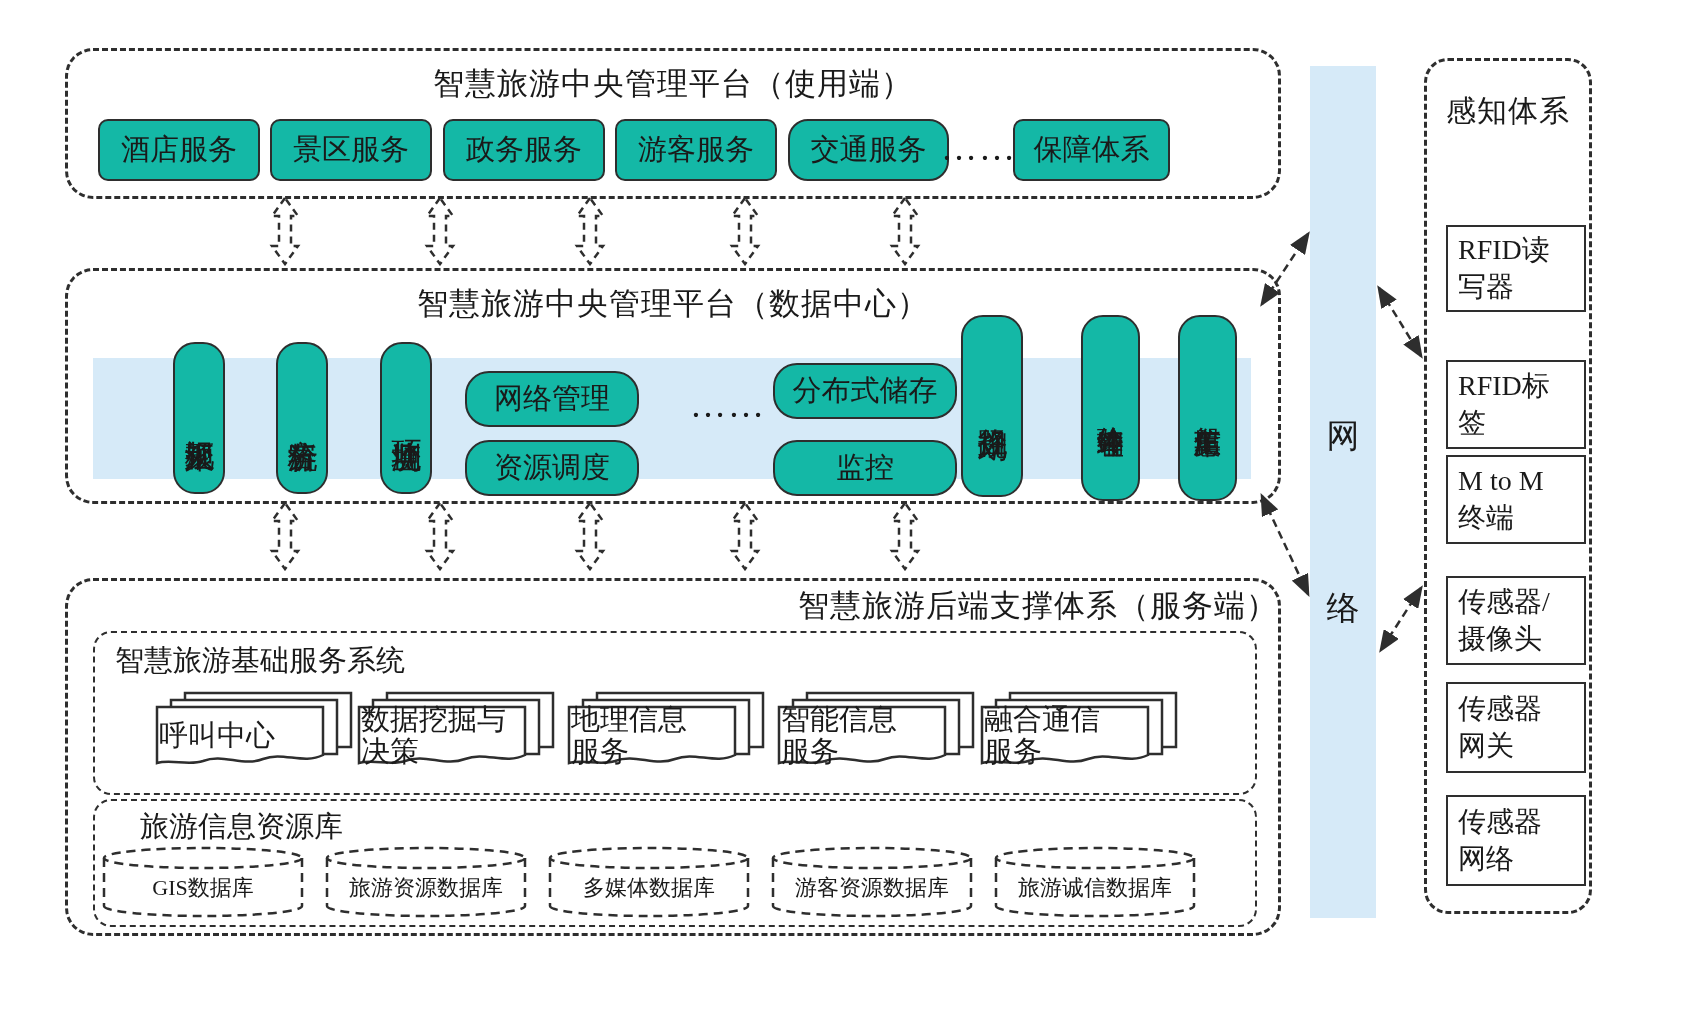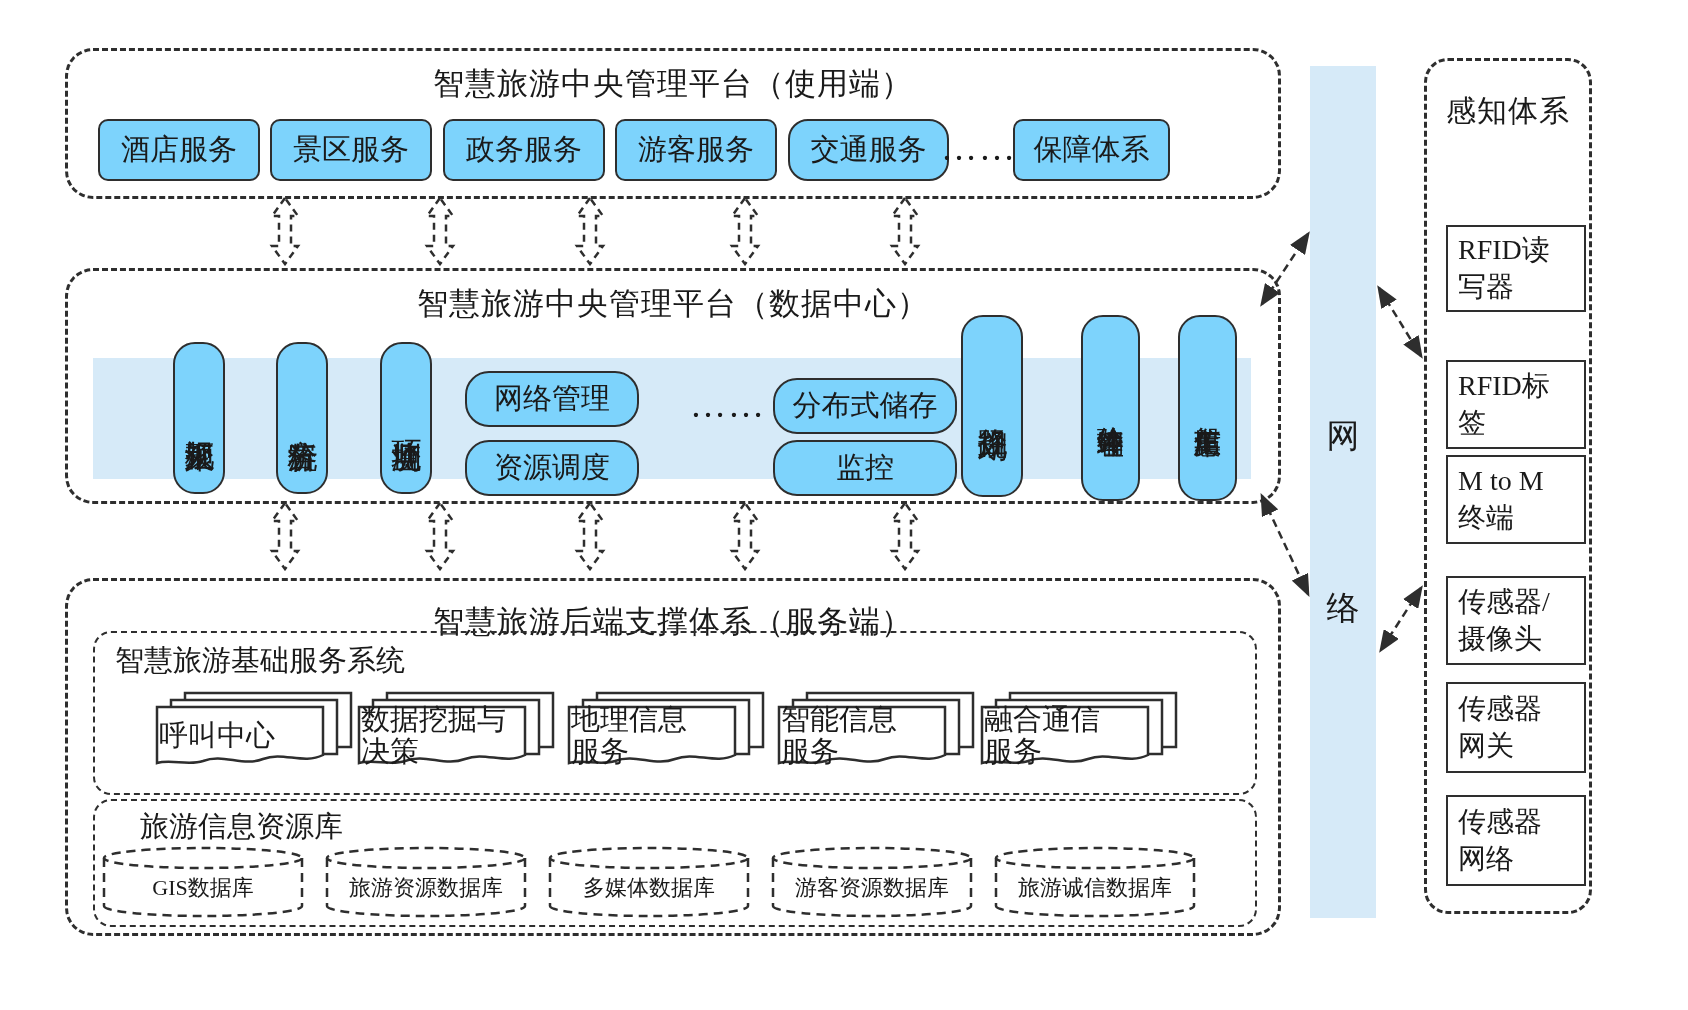--- a/index.html
+++ b/index.html
@@ -3,21 +3,21 @@
 <meta charset="utf-8">
 <style>
   html,body { margin:0; padding:0; background:#ffffff; }
   #canvas {
     position:relative; width:1688px; height:1010px; background:#ffffff;
     font-family:"Liberation Serif","DejaVu Serif",serif; color:#1a1a1a; overflow:hidden;
   }
   .dashed-container { position:absolute; border:3px dashed #2e2e2e; border-radius:28px; background:transparent; }
   .inner-dashed { position:absolute; border:2.5px dashed #2e2e2e; border-radius:18px; }
   .section-title { position:absolute; left:0; width:100%; text-align:center; font-size:31px; letter-spacing:1px; white-space:nowrap; }
-  .box { position:absolute; border:2.5px solid #2e2e2e; border-radius:10px; background:#7dd3fc;
+  .box { position:absolute; border:2.5px solid #2e2e2e; border-radius:10px; background:#14b8a6;
          display:flex; align-items:center; justify-content:center; font-size:29px; white-space:nowrap; }
   .pill { border-radius:24px; }
   .vbox { writing-mode:vertical-rl; text-orientation:upright; border-radius:22px; letter-spacing:1px; white-space:normal; }
   .dots { position:absolute; font-size:36px; letter-spacing:2px; display:flex; align-items:center; justify-content:center; }
   .band-h { position:absolute; }
   .varrow { position:absolute; width:34px; height:70px; }
   .varrow svg { display:block; }
   .varrow path { stroke:#2e2e2e; stroke-width:2.5; fill:none; stroke-dasharray:7,5; }
   .stack { position:absolute; width:200px; height:78px; }
   .stack svg { position:absolute; left:0; top:0; }
@@ -83,21 +83,21 @@
     <div class="band-h" style="left:25px; top:87px; width:1158px; height:121px; background:#d6eaf8;"></div>
     <div class="section-title" style="top:12px;">智慧旅游中央管理平台（数据中心）</div>
 
     <div class="box vbox" style="left:105px; top:71px; width:48px; height:148px; font-size:30px;">视频汇聚</div>
     <div class="box vbox" style="left:208px; top:71px; width:48px; height:148px; font-size:30px;">客流分析</div>
     <div class="box vbox" style="left:312px; top:71px; width:48px; height:148px; font-size:30px;">环境监测</div>
 
     <div class="box pill" style="left:397px; top:100px; width:170px; height:52px;">网络管理</div>
     <div class="box pill" style="left:397px; top:169px; width:170px; height:52px;">资源调度</div>
     <div class="dots" style="left:595px; top:112px; width:130px; height:44px;">……</div>
-    <div class="box pill" style="left:705px; top:107px; width:180px; height:52px;">分布式储存</div>
+    <div class="box pill" style="left:705px; top:92px; width:180px; height:52px;">分布式储存</div>
     <div class="box pill" style="left:705px; top:169px; width:180px; height:52px;">监控</div>
 
     <div class="box vbox" style="left:893px;  top:44px; width:58px; height:178px; font-size:30px;">路径规划</div>
     <div class="box vbox" style="left:1013px; top:44px; width:55px; height:182px; font-size:27px;">体验终端管理</div>
     <div class="box vbox" style="left:1110px; top:44px; width:55px; height:182px; font-size:27px;">车船信息汇集</div>
   </div>
 
   <div class="varrow" style="left:268px; top:501px;">
       <svg width="34" height="70" viewBox="0 0 34 70">
         <path d="M17,2 L4,20 L11,20 L11,50 L4,50 L17,68 L30,50 L23,50 L23,20 L30,20 Z"></path>
@@ -118,21 +118,21 @@
         <path d="M17,2 L4,20 L11,20 L11,50 L4,50 L17,68 L30,50 L23,50 L23,20 L30,20 Z"></path>
       </svg>
     </div>
   <div class="varrow" style="left:888px; top:501px;">
       <svg width="34" height="70" viewBox="0 0 34 70">
         <path d="M17,2 L4,20 L11,20 L11,50 L4,50 L17,68 L30,50 L23,50 L23,20 L30,20 Z"></path>
       </svg>
     </div>
 
   <div class="dashed-container" style="left:65px; top:578px; width:1210px; height:352px;">
-    <div class="section-title" style="top:20px;">智慧旅游后端支撑体系（服务端）</div>
+    <div class="section-title" style="top:4px;text-align:right;">智慧旅游后端支撑体系（服务端）</div>
 
     <div class="inner-dashed" style="left:25px; top:50px; width:1160px; height:160px;">
       <div style="position:absolute; left:20px; top:8px; font-size:29px; white-space:nowrap;">智慧旅游基础服务系统</div>
 
       <div class="stack" style="left:60px; top:58px;">
         <svg width="200" height="78" viewBox="0 0 200 78">
             <rect x="30" y="2" width="166" height="54"></rect>
             <rect x="16" y="9" width="166" height="54"></rect>
             <path d="M2,16 L168,16 L168,64 C148,74 128,60 108,68 C88,76 68,62 48,70 C34,75 16,68 2,72 Z"></path>
           </svg>

